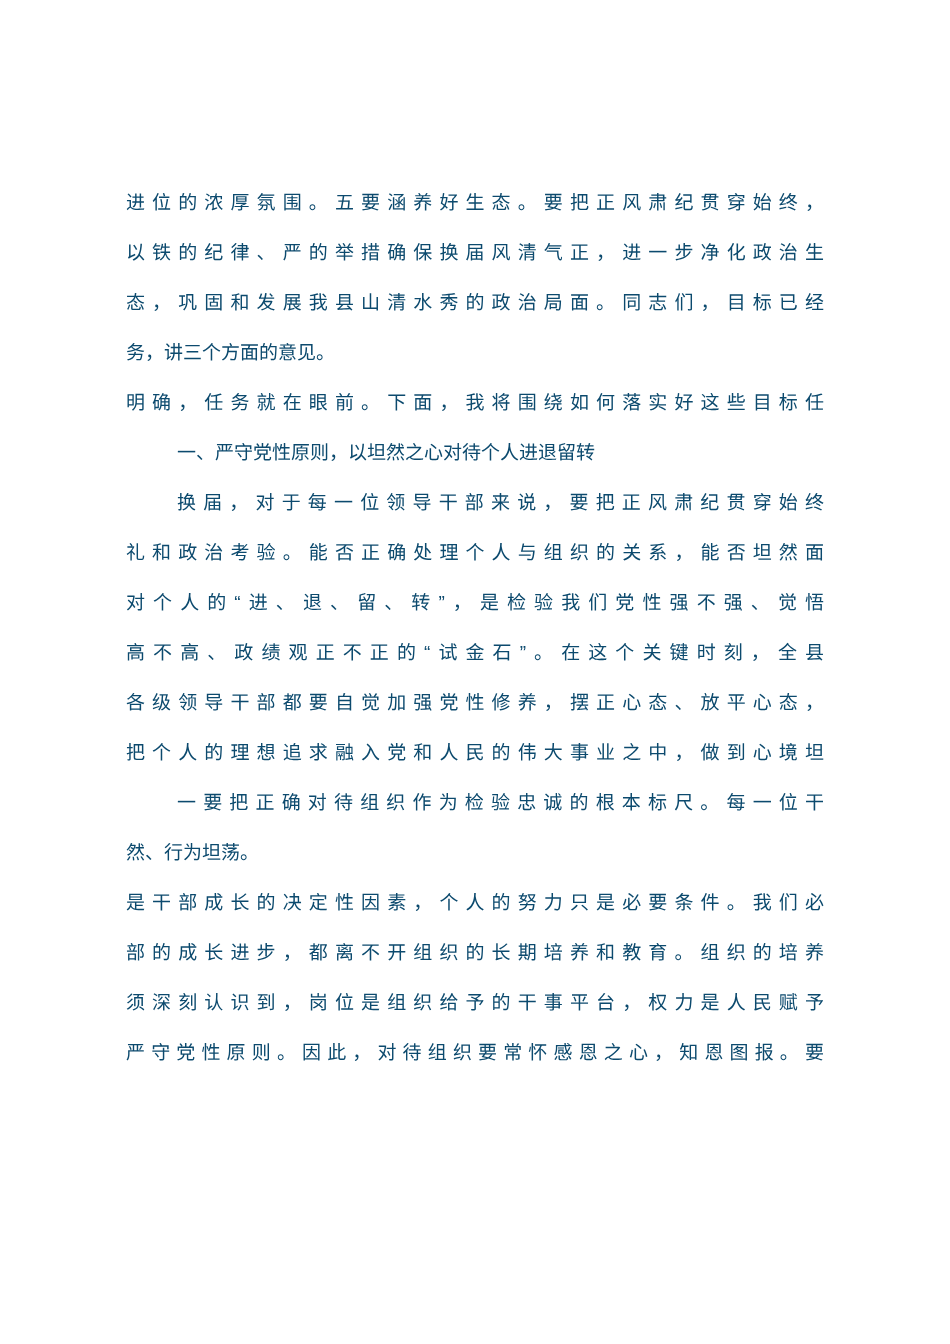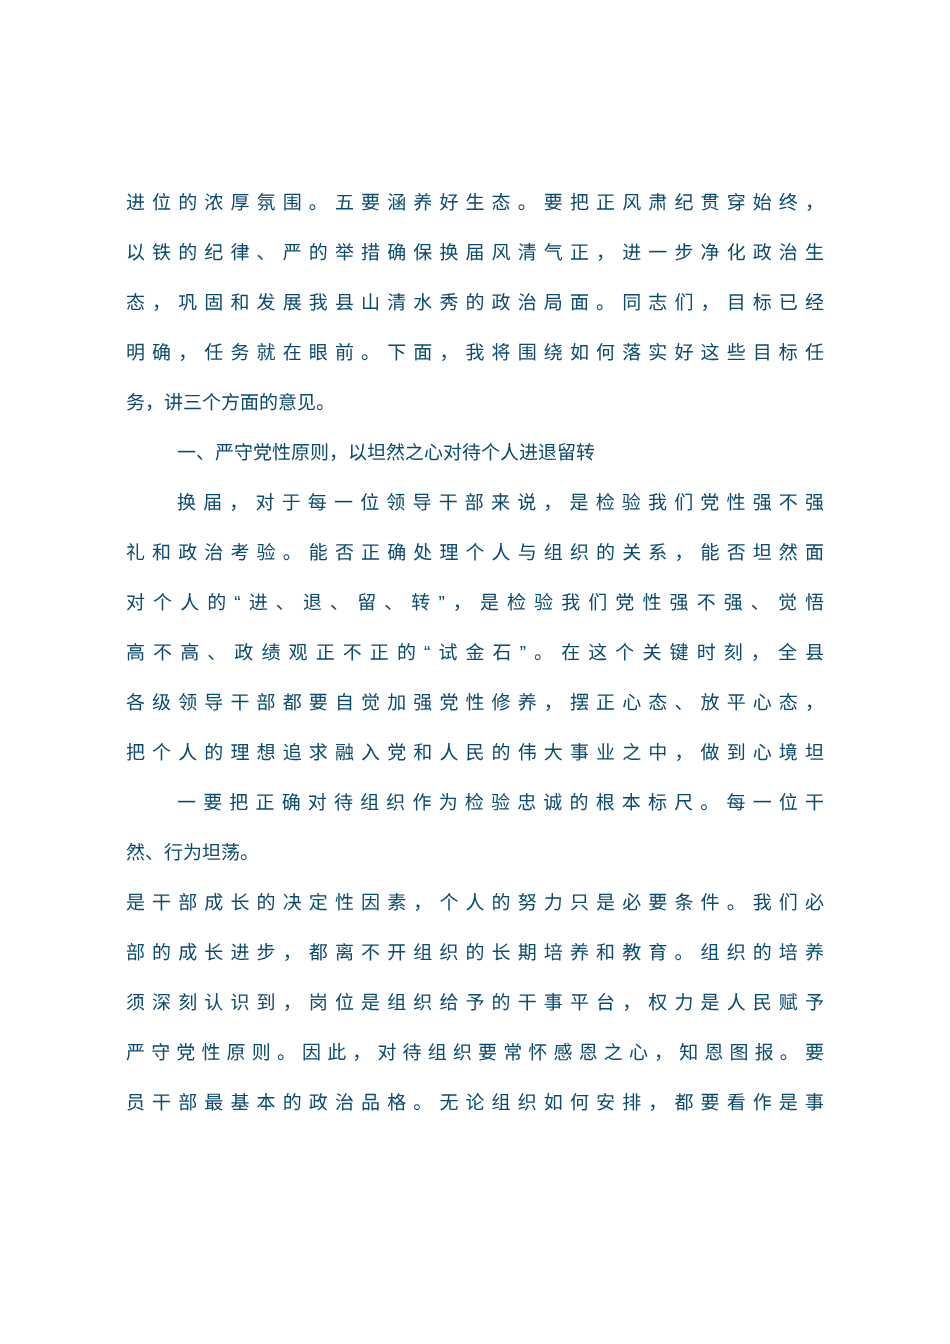--- a/index.html
+++ b/index.html
@@ -41,30 +41,29 @@
   }
 </style>
 </head>
 <body>
 
 <div class="page">
   <div class="text-area">
       <div class="line fill">进位的浓厚氛围。五要涵养好生态。要把正风肃纪贯穿始终，</div>
       <div class="line fill">以铁的纪律、严的举措确保换届风清气正，进一步净化政治生</div>
       <div class="line fill">态，巩固和发展我县山清水秀的政治局面。同志们，目标已经</div>
+      <div class="line">务，讲三个方面的意见。</div>
       <div class="line fill">明确，任务就在眼前。下面，我将围绕如何落实好这些目标任</div>
-      <div class="line">务，讲三个方面的意见。</div>
       <div class="line indent">一、严守党性原则，以坦然之心对待个人进退留转</div>
-      <div class="line indent fill">换届，对于每一位领导干部来说，是检验我们党性强不强</div>
+      <div class="line indent fill">换届，对于每一位领导干部来说，要把正风肃纪贯穿始终</div>
       <div class="line fill">礼和政治考验。能否正确处理个人与组织的关系，能否坦然面</div>
       <div class="line fill">对个人的“进、退、留、转”，是检验我们党性强不强、觉悟</div>
       <div class="line fill">高不高、政绩观正不正的“试金石”。在这个关键时刻，全县</div>
       <div class="line fill">各级领导干部都要自觉加强党性修养，摆正心态、放平心态，</div>
       <div class="line fill">把个人的理想追求融入党和人民的伟大事业之中，做到心境坦</div>
       <div class="line indent fill">一要把正确对待组织作为检验忠诚的根本标尺。每一位干</div>
       <div class="line">然、行为坦荡。</div>
       <div class="line fill">是干部成长的决定性因素，个人的努力只是必要条件。我们必</div>
       <div class="line fill">部的成长进步，都离不开组织的长期培养和教育。组织的培养</div>
       <div class="line fill">须深刻认识到，岗位是组织给予的干事平台，权力是人民赋予</div>
       <div class="line fill">严守党性原则。因此，对待组织要常怀感恩之心，知恩图报。要</div>
-      <div class="line fill">员干部最基本的政治品格。无论组织如何安排，都要看作是事</div>
     </div>
 </div>
 
 </body></html>

